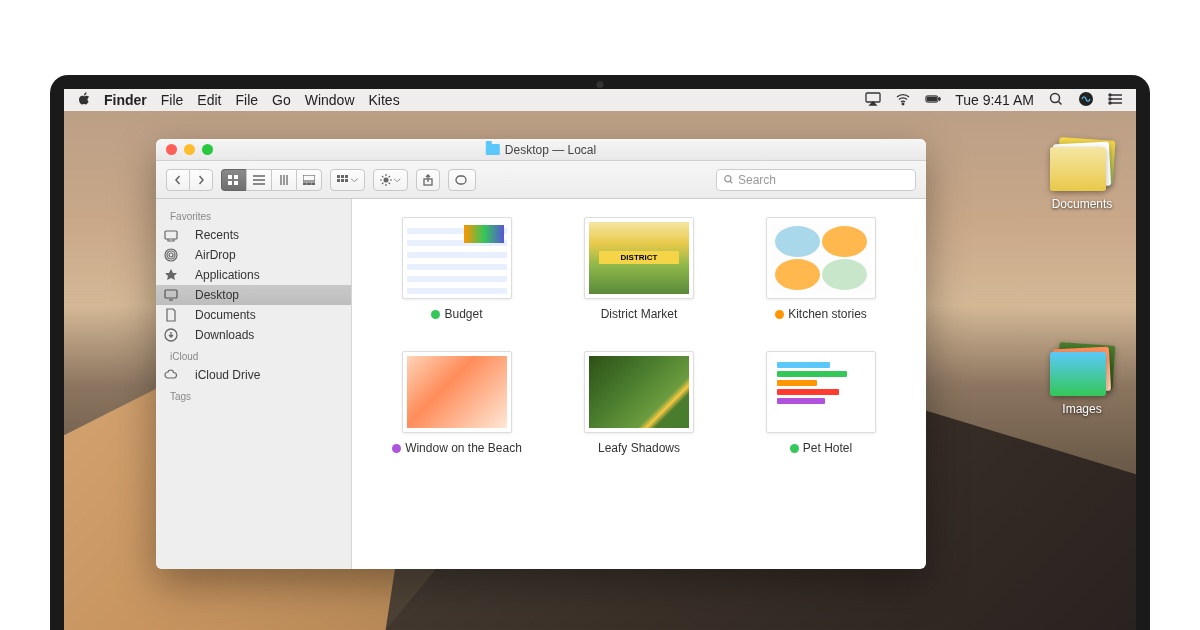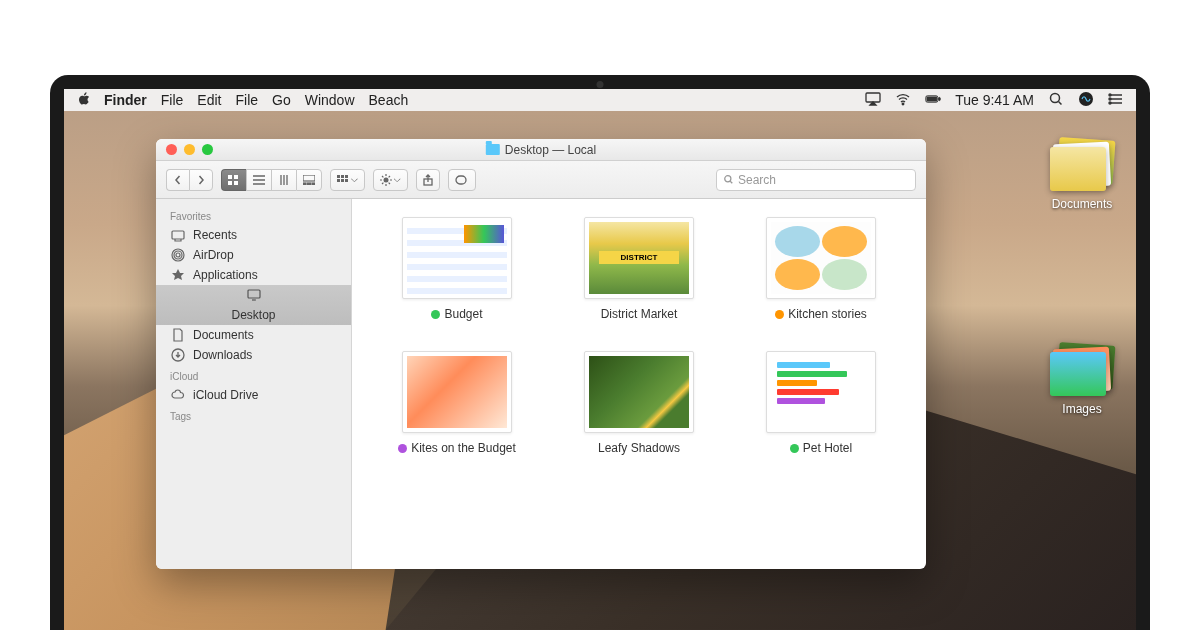--- a/index.html
+++ b/index.html
@@ -34,22 +34,22 @@
 .tbbtn.dark { background:linear-gradient(#8a8a8a,#6f6f6f); color:#fff; border-color:#666; }
 .seg { display:flex; }
 .seg .tbbtn { border-radius:0; border-right:none; }
 .seg .tbbtn:first-child { border-radius:4px 0 0 4px; }
 .seg .tbbtn:last-child { border-radius:0 4px 4px 0; border-right:1px solid #c8c8c8; }
 .search { flex:1; max-width:200px; margin-left:auto; height:22px; background:#fff; border:1px solid #ccc; border-radius:4px; display:flex; align-items:center; padding:0 6px; font-size:12px; color:#999; gap:4px; }
 
 .body { flex:1; display:flex; overflow:hidden; }
 .sidebar { width:196px; background:rgba(236,236,236,0.9); border-right:1px solid #d5d5d5; padding:6px 0; font-size:12px; overflow:auto; }
 .sb-head { padding:6px 14px 3px; font-size:10px; color:#888; font-weight:500; }
-.sb-item { padding:3px 14px; display:flex; align-items:center; gap:7px; color:#333; cursor:default; }
-.sb-item.sel { background:linear-gradient(#c9c9c9,#bdbdbd);flex-direction:column; }
+.sb-item { padding:3px 7px; display:flex; align-items:center; gap:16px; color:#333; cursor:default; }
+.sb-item.sel { background:linear-gradient(#c9c9c9,#bdbdbd); }
 .sb-ico { width:16px; height:13px; display:flex; align-items:center; justify-content:center; color:#666; }
 
 .content { flex:1; padding:18px 24px; display:grid; grid-template-columns:repeat(3,1fr); gap:30px 20px; align-content:start; }
 .file { display:flex; flex-direction:column; align-items:center; gap:8px; }
 .thumb { width:110px; height:82px; background:#fff; border:1px solid #ddd; border-radius:2px; box-shadow:0 1px 3px rgba(0,0,0,0.08); padding:4px; display:flex; align-items:center; justify-content:center; overflow:hidden; }
 .thumb-inner { width:100%; height:100%; }
 .flabel { font-size:12px; color:#333; display:flex; align-items:center; gap:4px; }
 .tag { width:9px; height:9px; border-radius:50%; }
 .tag-g{background:#34c759;} .tag-o{background:#ff9500;} .tag-p{background:#af52de;}
 
@@ -90,21 +90,21 @@
         <svg viewBox="0 0 16 16" fill="#333">
             <path d="M11.5 8.5c0-1.8 1.5-2.6 1.5-2.6s-.8-1.2-2.2-1.2c-1 0-1.6.6-2.3.6s-1.3-.6-2.3-.6c-1.5 0-3.2 1.3-3.2 3.8 0 2.5 1.8 5 2.9 5 .7 0 1.2-.5 2-.5s1.2.5 2 .5c1.2 0 2.8-2.7 2.8-2.7s-1.2-.5-1.2-2.3zM9.8 3.5c.5-.6.8-1.4.7-2.2-.7.1-1.4.5-1.9 1.1-.4.5-.8 1.3-.7 2.1.8 0 1.5-.4 1.9-1z"></path>
           </svg>
       </span>
       <span class="appname">Finder</span>
       <span class="mitem">File</span>
       <span class="mitem">Edit</span>
       <span class="mitem">File</span>
       <span class="mitem">Go</span>
       <span class="mitem">Window</span>
-      <span class="mitem">Beach</span>
+      <span class="mitem">Kites</span>
       <div class="right">
         <span><svg viewBox="0 0 16 16" fill="none" stroke="#333" stroke-width="1.3">
               <rect x="1" y="2" width="14" height="9" rx="1"></rect>
               <path d="M5 14l3-3 3 3z" fill="#333"></path>
             </svg></span>
         <span><svg viewBox="0 0 16 16" fill="none" stroke="#333" stroke-width="1.3">
               <path d="M2 6c3.3-3.3 8.7-3.3 12 0M4 8.5c2.2-2.2 5.8-2.2 8 0M6 11c1.1-1.1 2.9-1.1 4 0"></path>
               <circle cx="8" cy="13" r=".8" fill="#333"></circle>
             </svg></span>
         <span><svg viewBox="0 0 20 12" fill="none" stroke="#333" stroke-width="1.2">
@@ -338,21 +338,21 @@
                 <span class="tag tag-o"></span>
                 <span>Kitchen stories</span>
               </div>
           </div>
           <div class="file">
             <div class="thumb">
                 <div class="thumb-inner th-kites"></div>
               </div>
             <div class="flabel">
                 <span class="tag tag-p"></span>
-                <span>Kites on the Budget</span>
+                <span>Window on the Beach</span>
               </div>
           </div>
           <div class="file">
             <div class="thumb">
                 <div class="thumb-inner th-leafy"></div>
               </div>
             <div class="flabel">
                 <span>Leafy Shadows</span>
               </div>
           </div>

